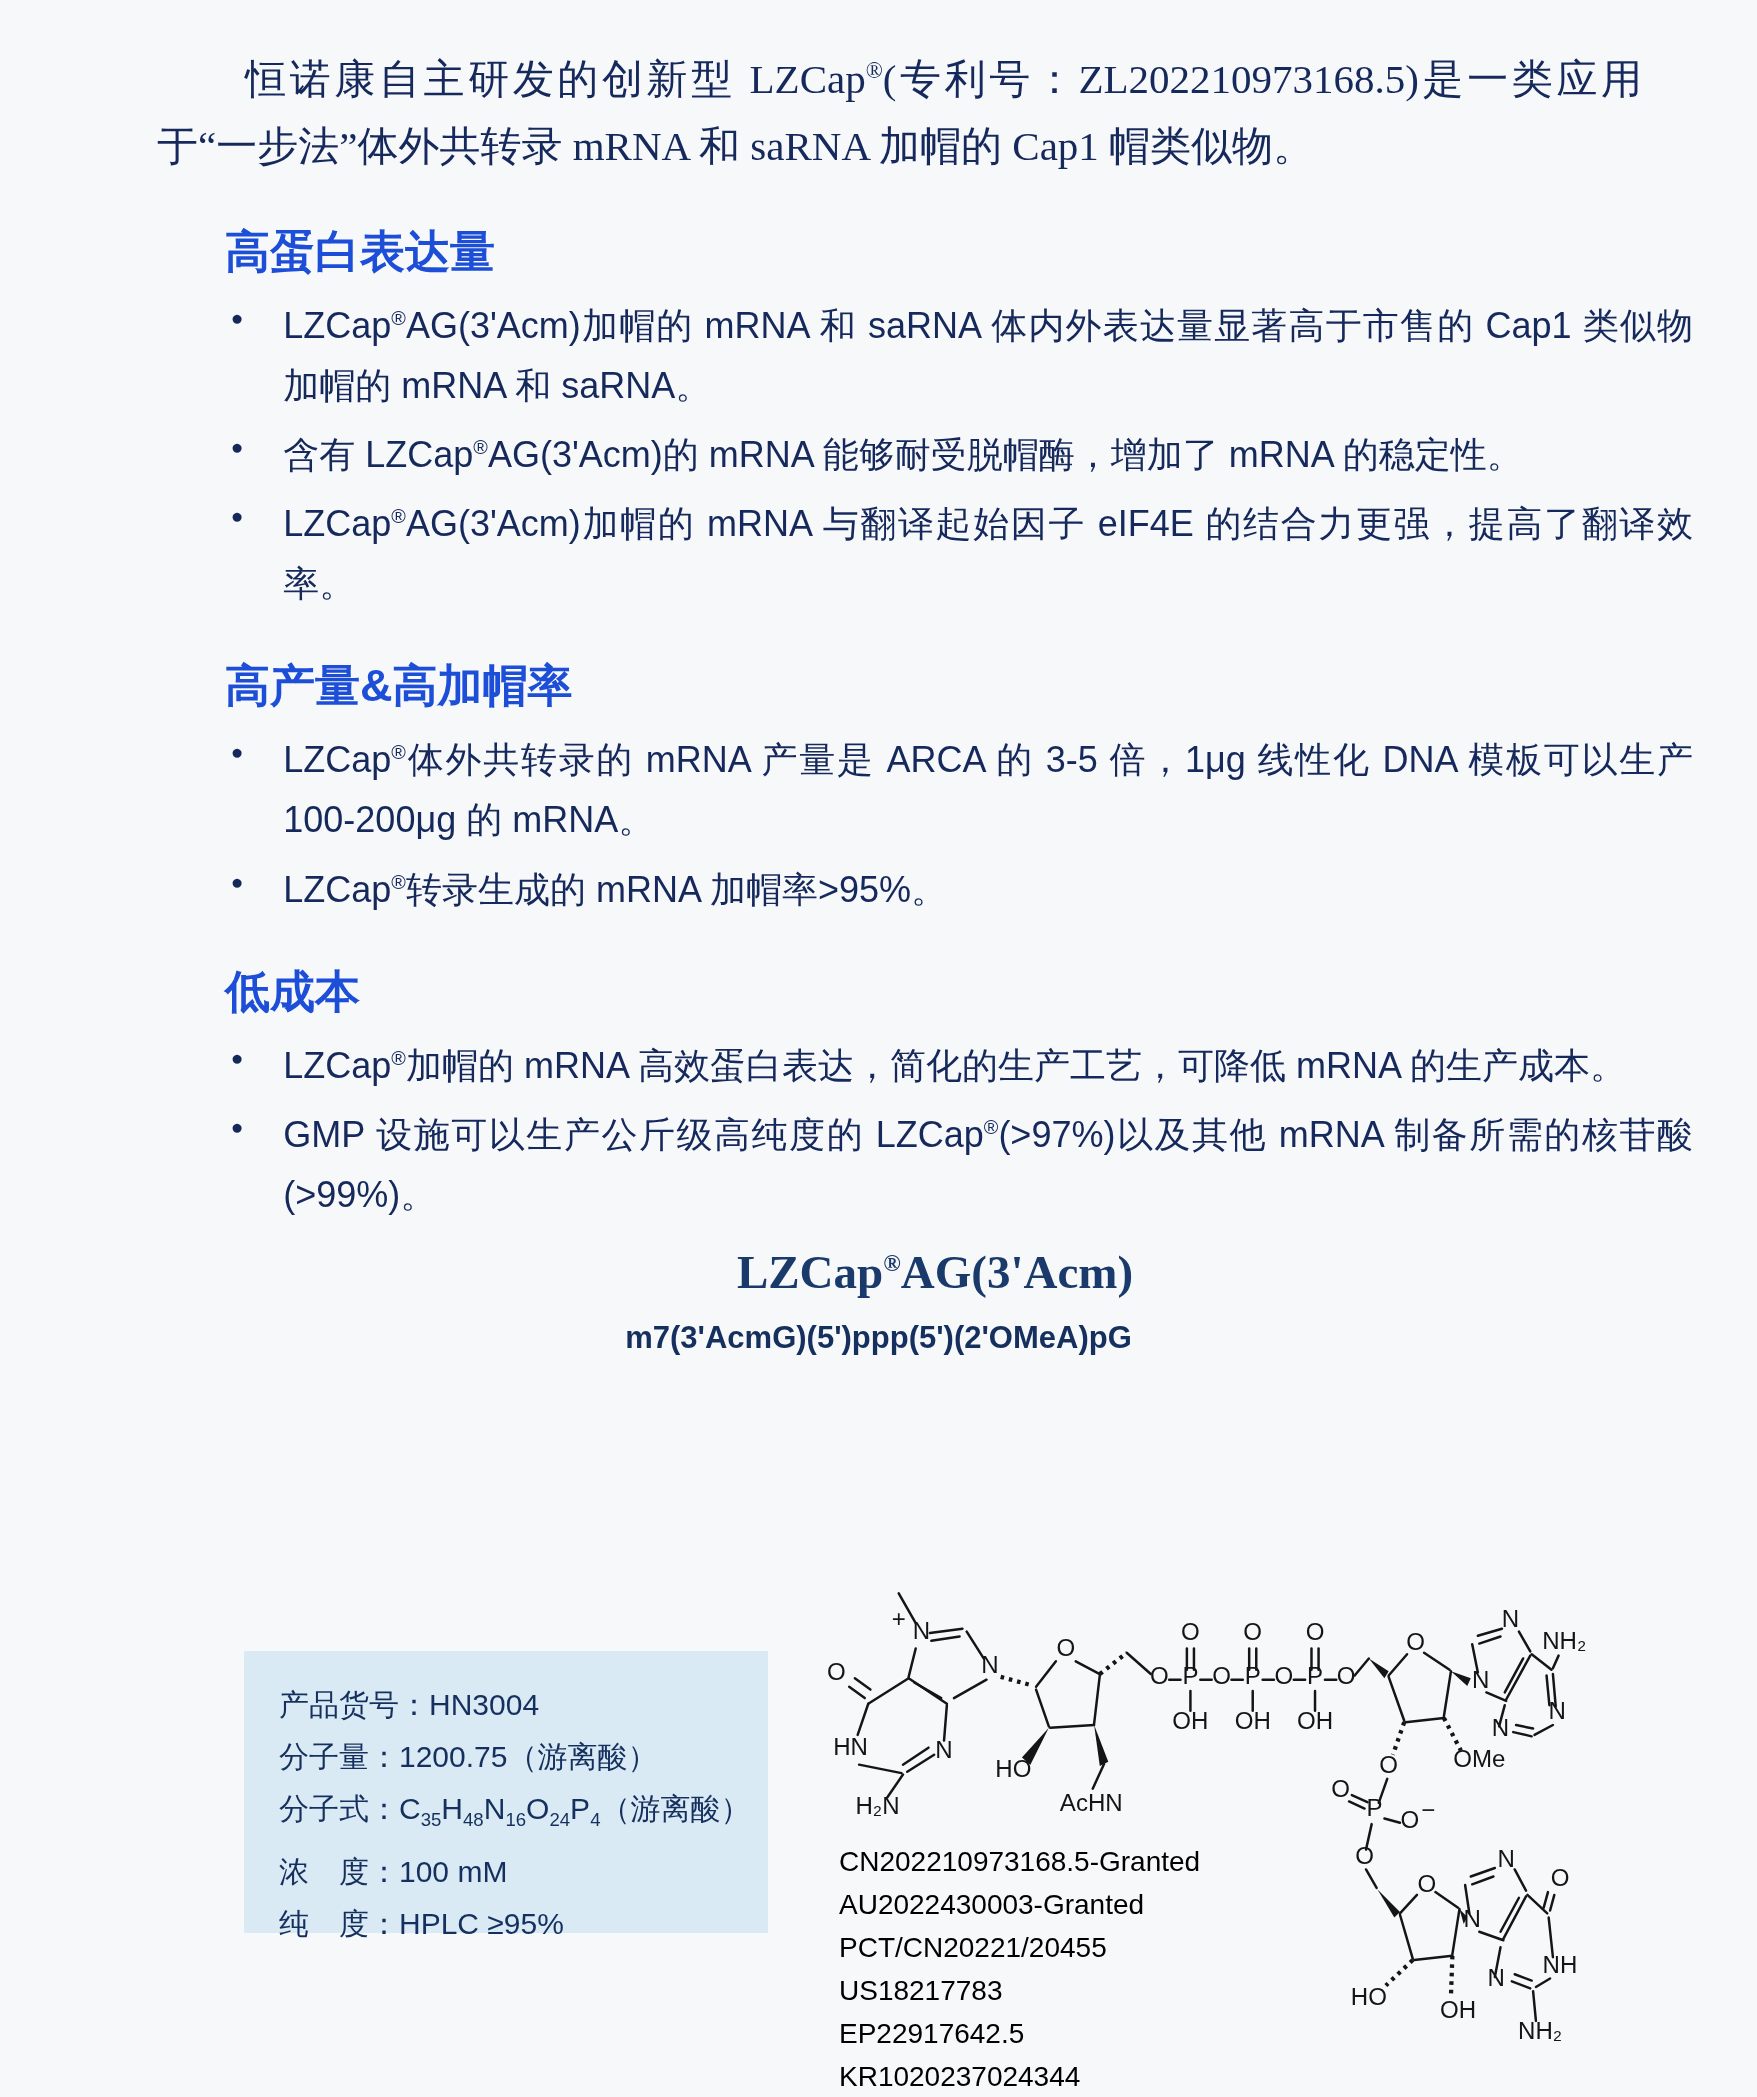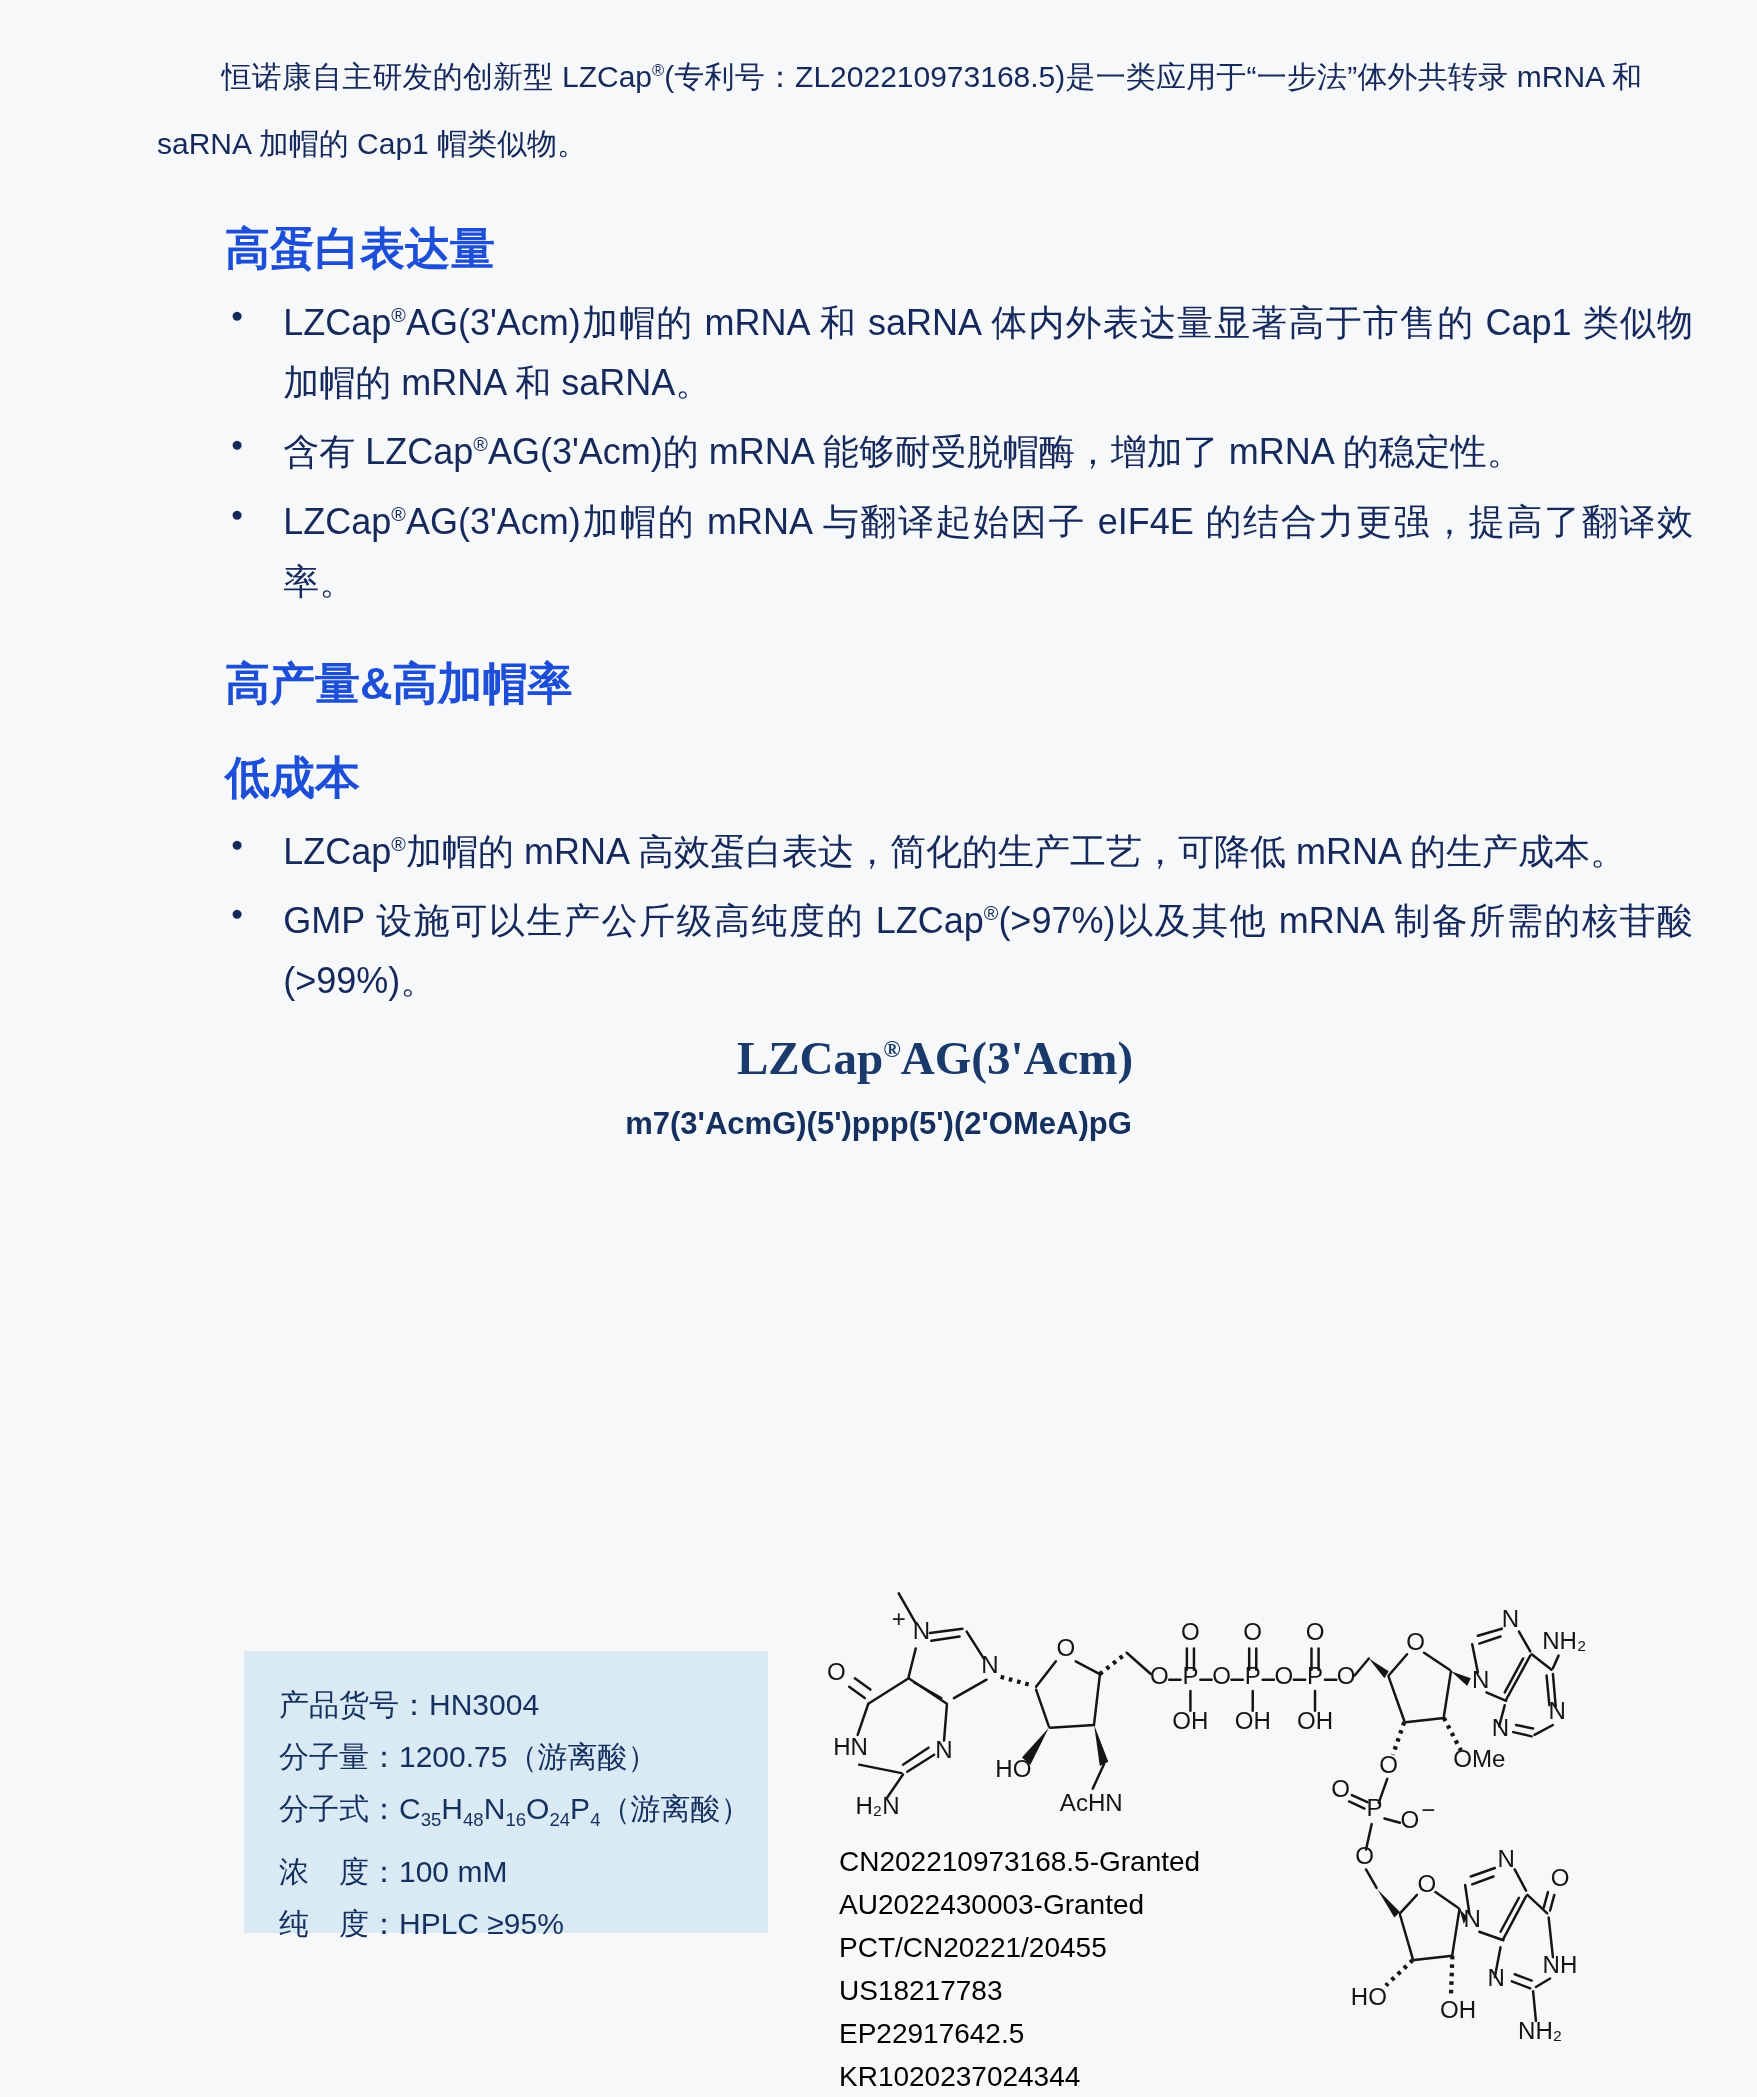--- a/index.html
+++ b/index.html
@@ -11,24 +11,25 @@
     font-family:"Liberation Sans","DejaVu Sans",sans-serif;
     overflow:hidden;
   }
   sup{font-size:55%;}
   sub{font-size:62%;}
   b{font-weight:700;}
 
   .intro{
     margin:0;
     padding:37px 115px 0 157px;
-    font-size:30px;
+    font-size:41px;
     line-height:67px;
     text-indent:2.15em;
     text-align:justify;
+    font-family:Liberation Serif, serif;
   }
   section{margin:50px 64px 0 225px;}
   .sec-heading{
     margin:0;
     font-size:45px;
     line-height:44px;
     font-weight:700;
     color:#1d4ed8;
   }
   ul.bullets{list-style:none;margin:14px 0 0 4.3px;padding:0;}
@@ -113,20 +114,25 @@
   <li><span>LZCap<sup>®</sup>AG(3'Acm)加帽的 mRNA 和 saRNA 体内外表达量显著高于市售的 Cap1 类似物加帽的 mRNA 和 saRNA。</span></li>
 
   <li><span>含有 LZCap<sup>®</sup>AG(3'Acm)的 mRNA 能够耐受脱帽酶，增加了 mRNA 的稳定性。</span></li>
 
   <li><span>LZCap<sup>®</sup>AG(3'Acm)加帽的 mRNA 与翻译起始因子 eIF4E 的结合力更强，提高了翻译效率。</span></li>
 </ul>
   </section>
 
   <section>
     <h2 class="sec-heading">高产量&amp;高加帽率</h2>
+    <ul class="bullets">
+  <li><span>LZCap<sup>®</sup>体外共转录的 mRNA 产量是 ARCA 的 3-5 倍，1μg 线性化 DNA 模板可以生产 100-200μg 的 mRNA。</span></li>
+
+  <li><span>LZCap<sup>®</sup>转录生成的 mRNA 加帽率&gt;95%。</span></li>
+</ul>
   </section>
 
   <section>
     <h2 class="sec-heading">低成本</h2>
     <ul class="bullets">
   <li><span>LZCap<sup>®</sup>加帽的 mRNA 高效蛋白表达，简化的生产工艺，可降低 mRNA 的生产成本。</span></li>
 
   <li><span>GMP 设施可以生产公斤级高纯度的 LZCap<sup>®</sup>(&gt;97%)以及其他 mRNA 制备所需的核苷酸(&gt;99%)。</span></li>
 </ul>
   </section>

